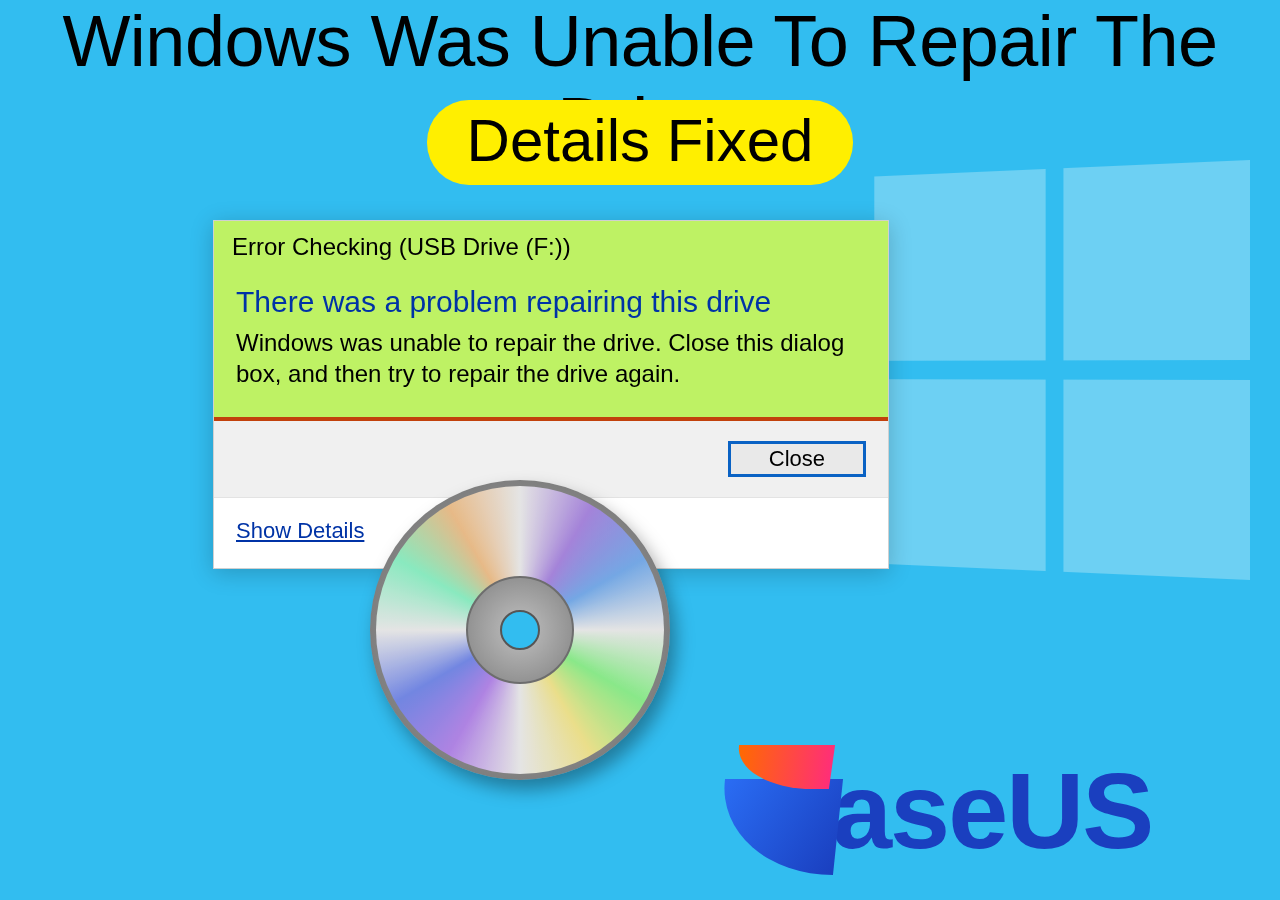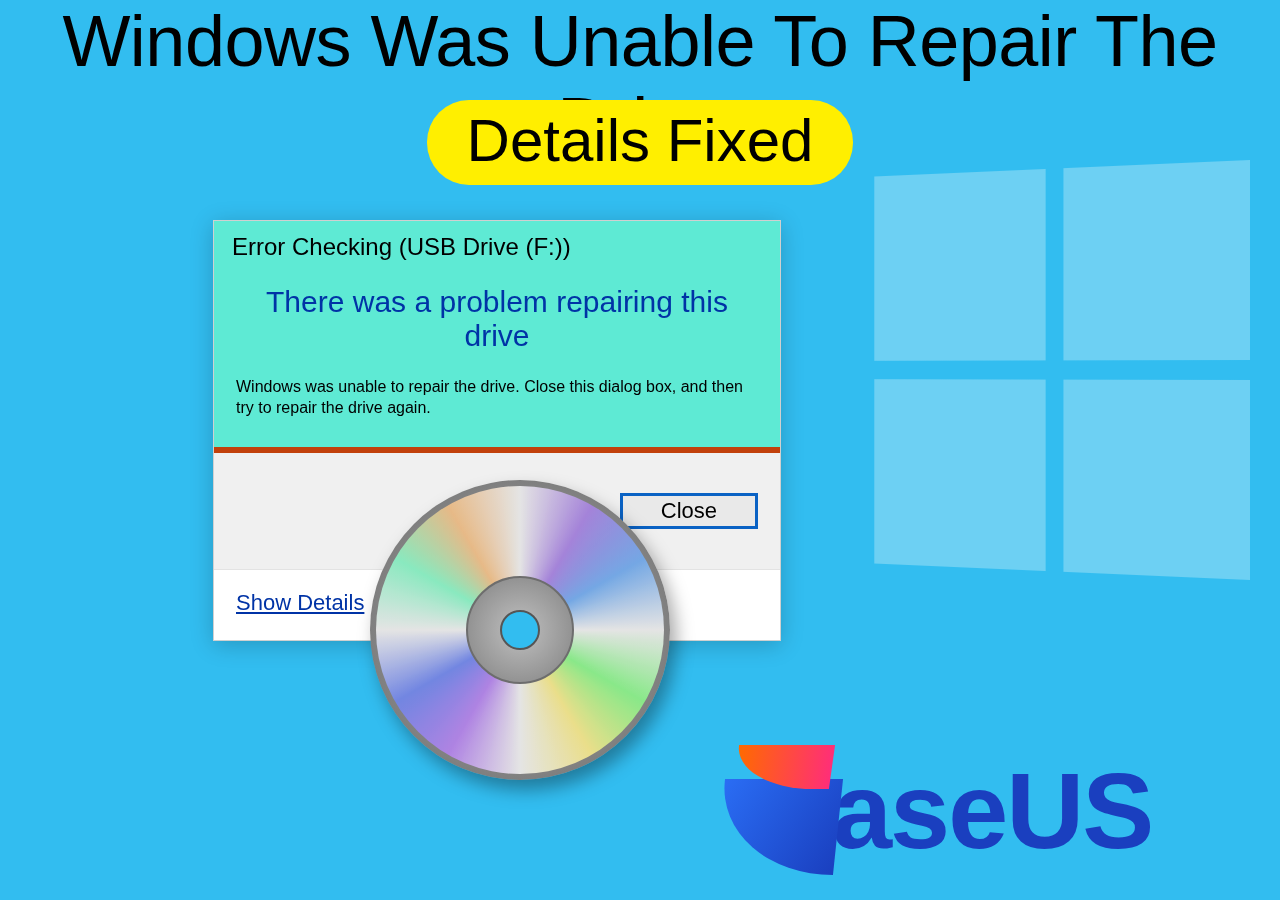--- a/index.html
+++ b/index.html
@@ -63,50 +63,49 @@
   .winlogo .tl { left: 0; top: 0; width: 200px; height: 200px; }
   .winlogo .tr { left: 220px; top: 0; width: 200px; height: 200px; }
   .winlogo .bl { left: 0; top: 220px; width: 200px; height: 200px; }
   .winlogo .br { left: 220px; top: 220px; width: 200px; height: 200px; }
 
   
   .dialog {
     position: absolute;
     top: 220px;
     left: 213px;
-    width: 568px;
-    background: #5eead4;
+    width: 676px;
+    background: #bef264;
     border: 1px solid #d0d0d0;
     box-shadow: 0 4px 22px rgba(0,0,0,0.2);
     font-family: "Segoe UI", Tahoma, Arial, sans-serif;
   }
   .dialog .titlebar {
     padding: 12px 18px 10px 18px;
     font-size: 24px;
     color: #000;
   }
   .dialog .body {
     padding: 14px 22px 28px 22px;
   }
   .dialog .msg-title {
     color: #0033a6;
     font-size: 30px;
     font-weight: 400;
-    margin-bottom: 24px;
-    text-align: center;
+    margin-bottom: 8px;
   }
   .dialog .msg-body {
     color: #000;
-    font-size: 16px;
+    font-size: 24px;
     line-height: 1.3;
   }
   .dialog .footer {
     background: #f0f0f0;
-    border-top: 6px solid #c2410c;
-    padding: 40px 22px;
+    border-top: 4px solid #c2410c;
+    padding: 20px 22px;
     display: flex;
     justify-content: flex-end;
   }
   .close-btn {
     background: #e9e9e9;
     border: 3px solid #0a62c4;
     color: #000;
     font-size: 22px;
     padding: 2px 38px;
     font-family: inherit;

